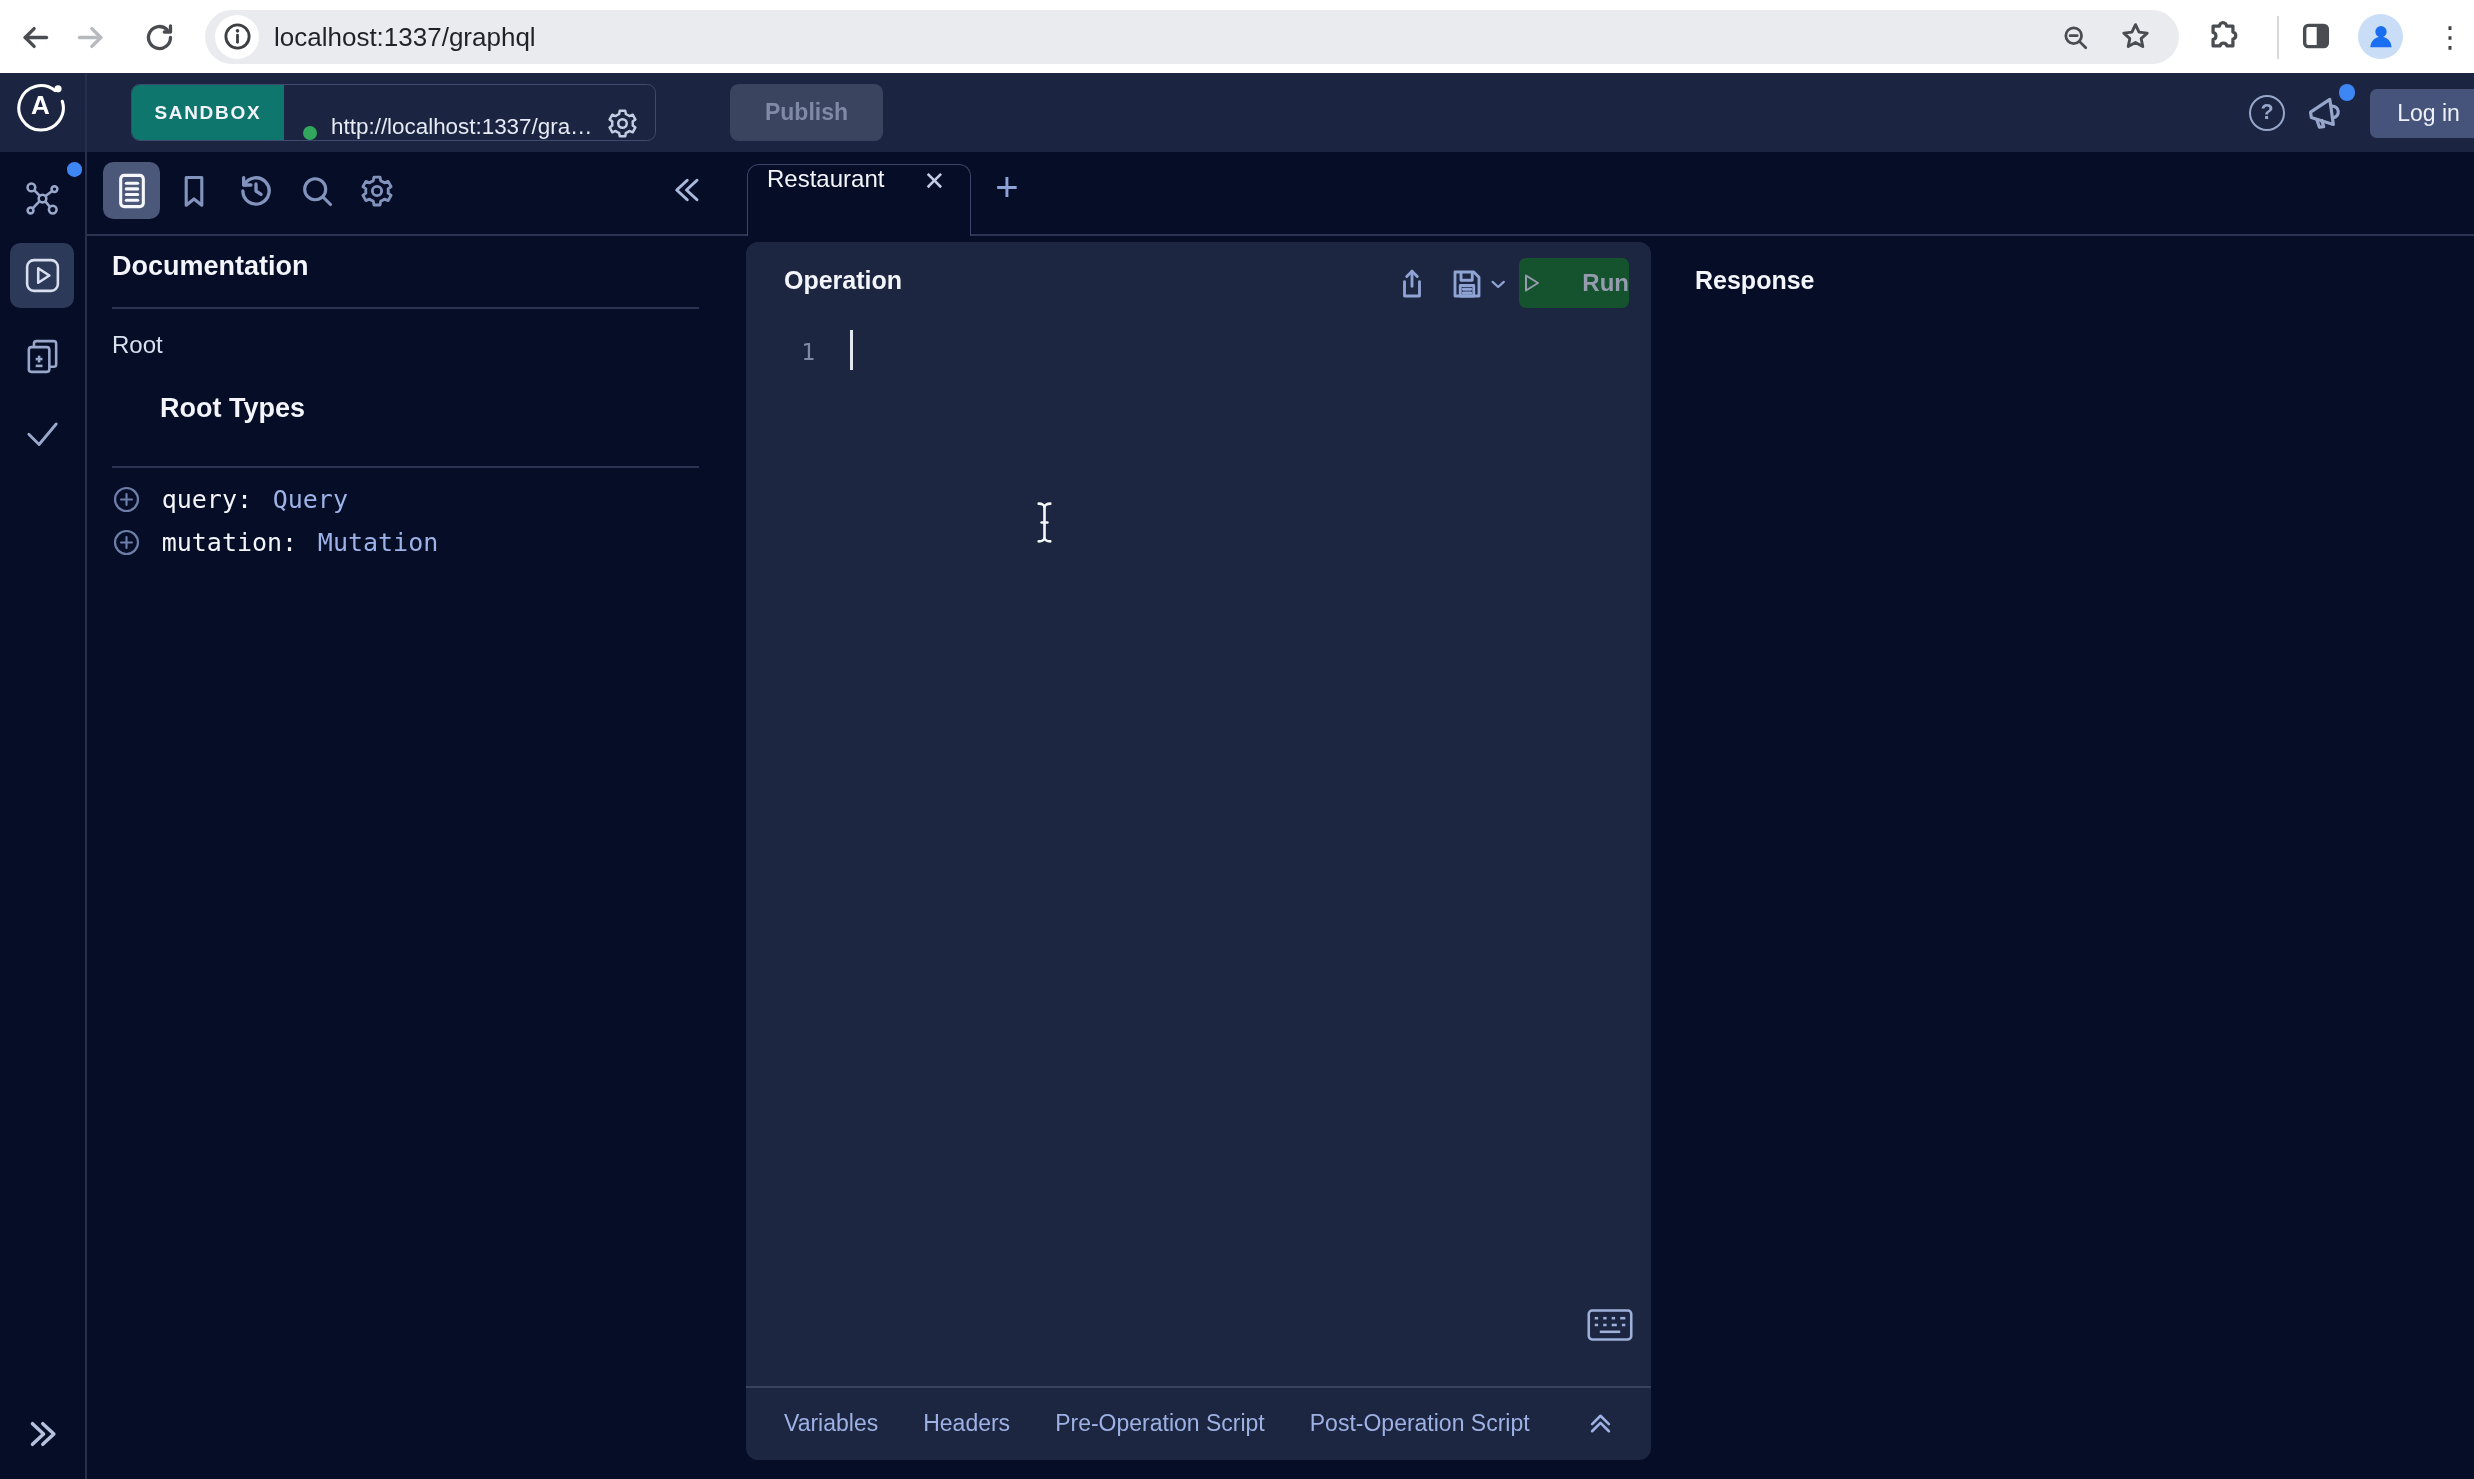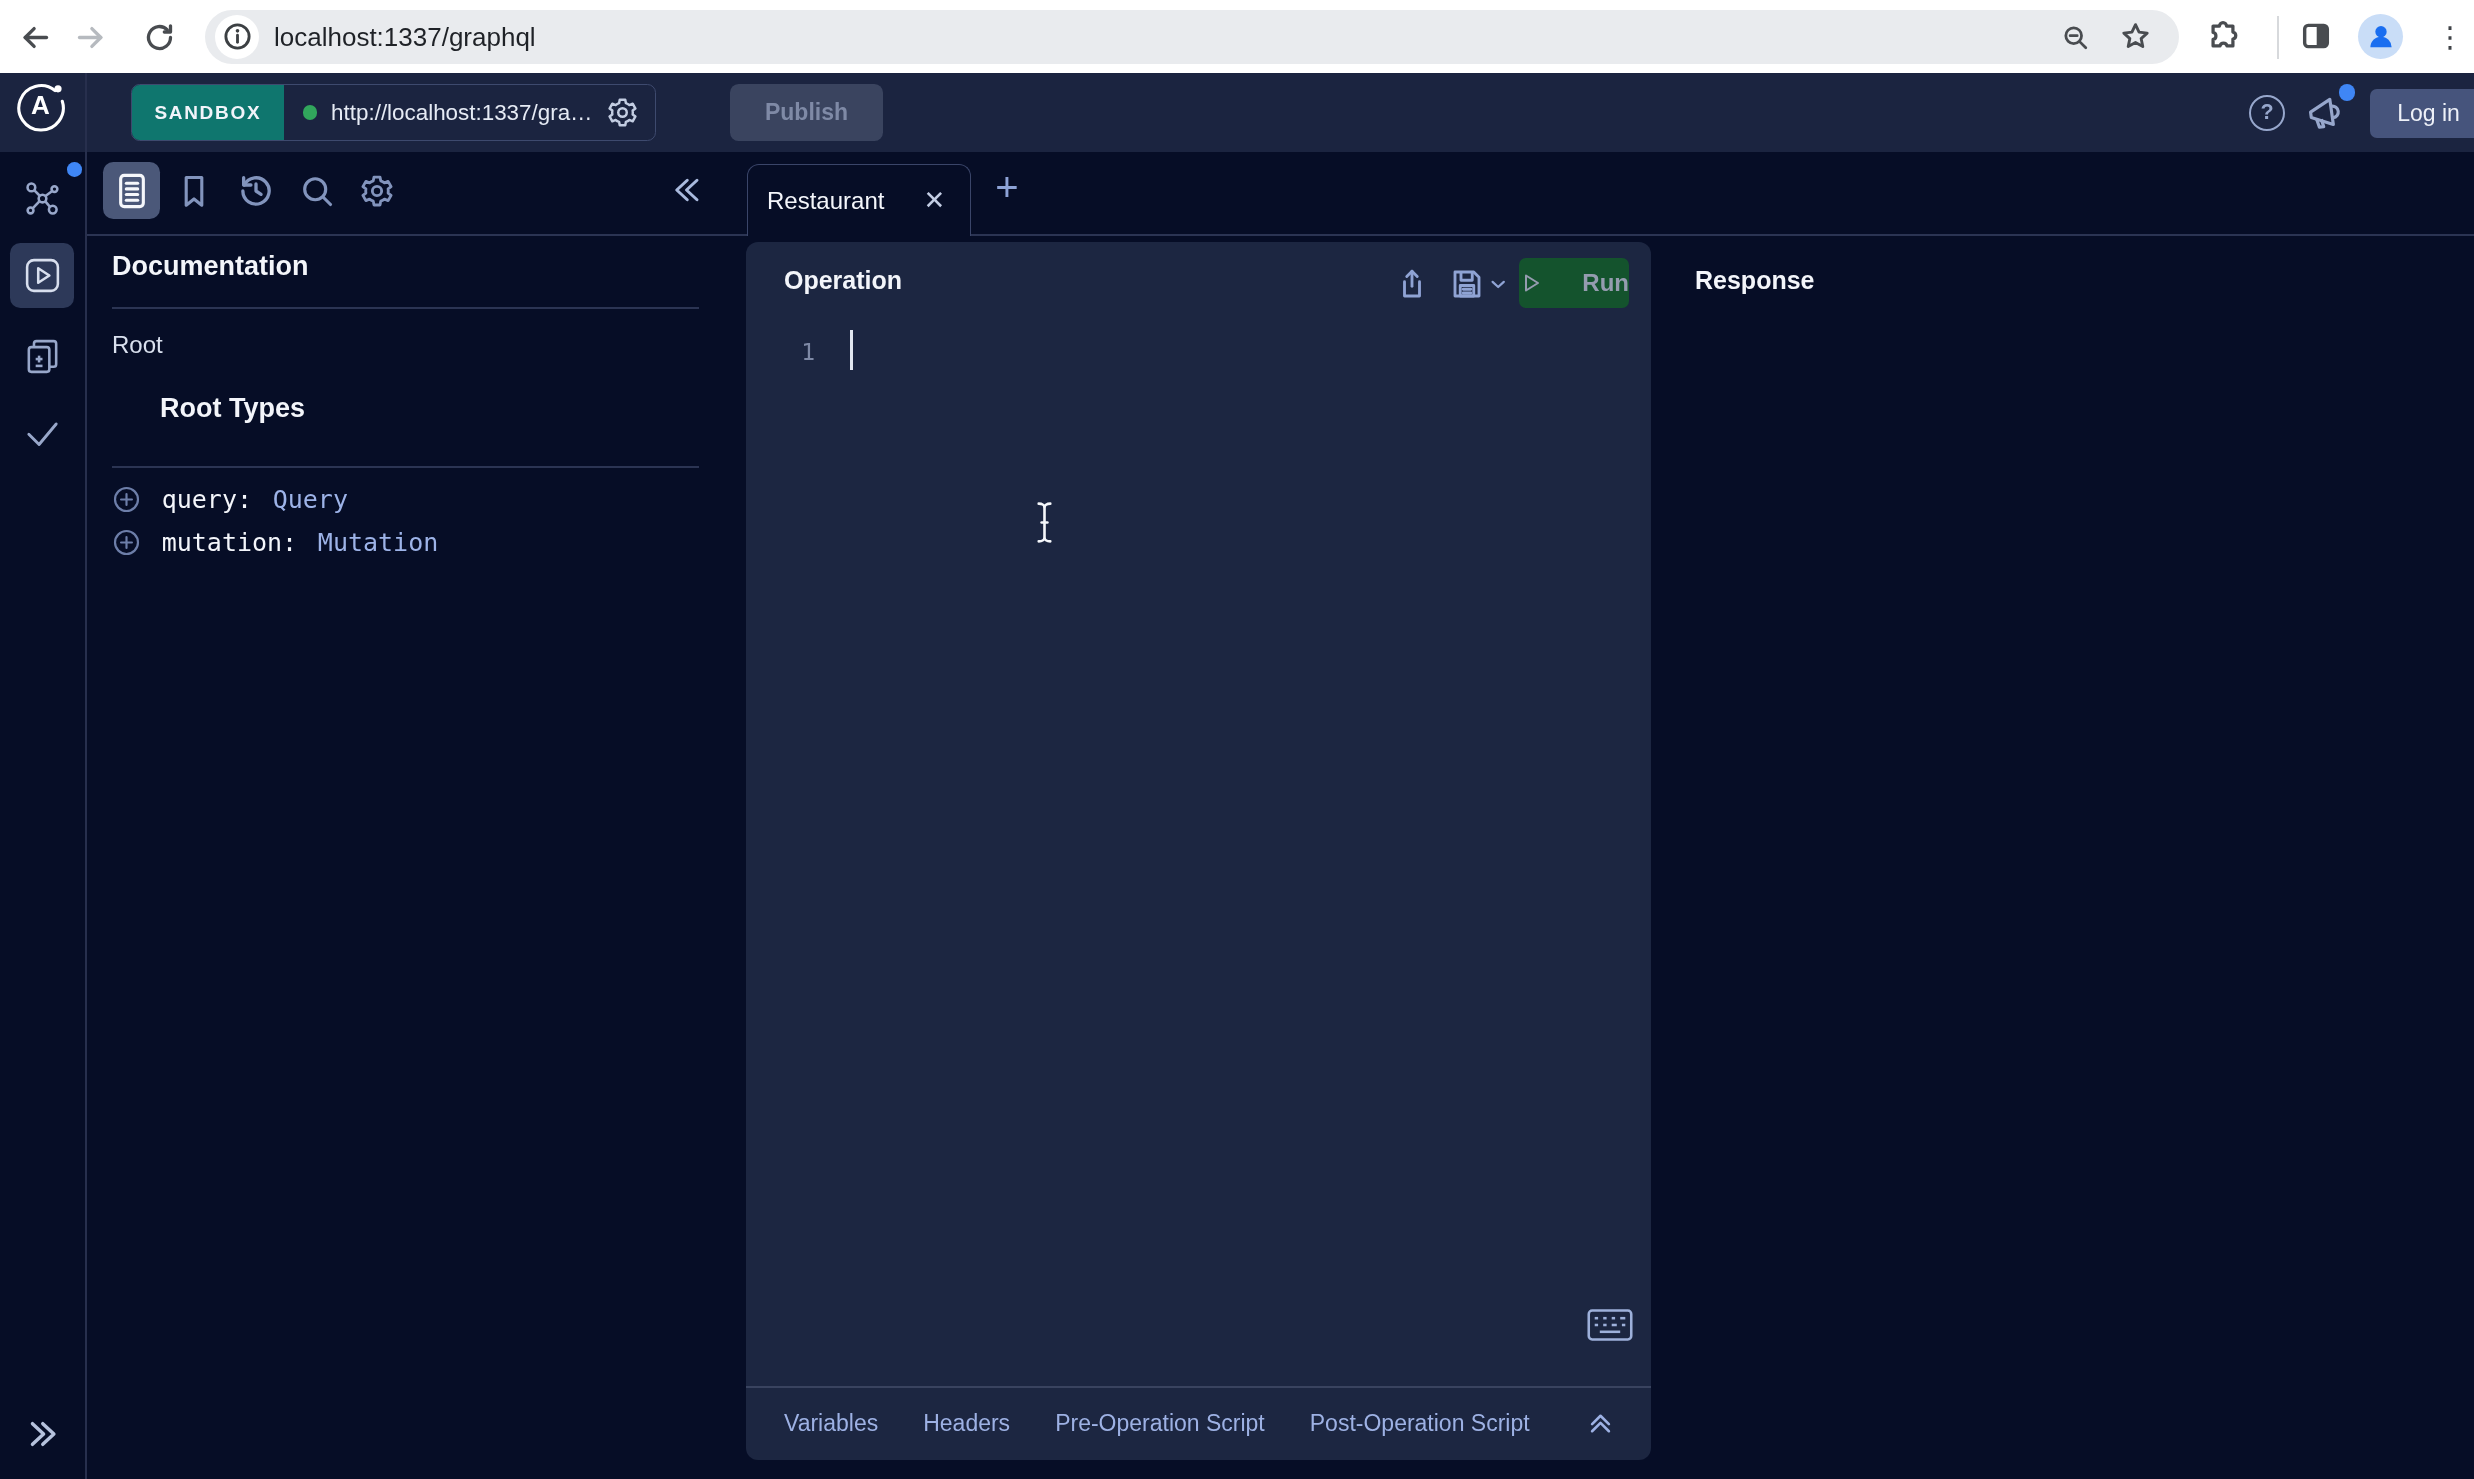--- a/index.html
+++ b/index.html
@@ -19,21 +19,21 @@
   .chrome-vdiv { position:absolute; left:2277px; top:15.5px; width:1.7px; height:43px; background:#d7d9dc; }
   .avatar { position:absolute; left:2358px; top:13.8px; width:45px; height:45px; border-radius:50%; background:#c9ddf7; display:flex; align-items:center; justify-content:center; }
   .menu-dots { position:absolute; left:2433px; top:17px; width:34px; height:40px; font-size:29px; color:#3f4247; text-align:center; line-height:40px; }
 
   
   .apollo-header { position:absolute; left:0; top:73px; width:2475px; height:79px; background:#1b2440; }
   .logo-wrap { position:absolute; left:13.8px; top:6px; width:53px; height:53px; }
   .logo-letter { position:absolute; left:0; top:0; width:53px; height:53px; text-align:center; line-height:53px; color:#fff; font-weight:bold; font-size:26px; }
   .sandbox-wrap { position:absolute; left:131px; top:11.2px; height:57px; display:flex; align-items:stretch; border:1.7px solid #3e4a6e; border-radius:8.6px; overflow:hidden; }
   .sandbox-badge { background:#0f766e; color:#f2f4fa; font-size:19px; font-weight:bold; letter-spacing:1.7px; display:flex; align-items:center; padding:0 22.4px; }
-  .endpoint { display:flex; align-items:center; gap:13.8px; padding:0 15.5px 0 19px; }
+  .endpoint { display:flex; align-items:flex-end; gap:13.8px; padding:0 15.5px 0 19px; }
   .green-dot { width:14.6px; height:14.6px; border-radius:50%; background:#31a65c; }
   .endpoint-text { color:#e6ebf5; font-size:22.4px; }
   .publish-btn { position:absolute; left:730px; top:11.2px; width:153px; height:57px; background:#3a445f; border-radius:8.6px; border:none; color:#7f8aa6; font-size:23px; font-weight:bold; font-family:"Liberation Sans",sans-serif; }
   .hicon { position:absolute; color:#97a7cc; display:flex; align-items:center; justify-content:center; }
   .help-circle { width:36px; height:36px; border:2.6px solid #97a7cc; border-radius:50%; font-size:21.5px; font-weight:bold; display:flex; align-items:center; justify-content:center; color:#97a7cc; }
   .notif-dot { position:absolute; left:2339px; top:11.2px; width:16.4px; height:16.4px; border-radius:50%; background:#3f86f5; }
   .login-btn { position:absolute; left:2370px; top:15.5px; width:117px; height:49px; background:#46547c; border:none; border-radius:6.9px; color:#eef1f8; font-size:23px; font-family:"Liberation Sans",sans-serif; }
 
   
   .rail-vline { position:absolute; left:85px; top:73px; width:1.7px; height:1406px; background:#272f4d; }
@@ -51,21 +51,21 @@
   .doc-title { position:absolute; left:112px; color:#f3f5fa; font-size:27px; font-weight:bold; }
   .doc-hline { position:absolute; left:112px; width:587px; height:1.7px; background:#2b3453; }
   .doc-link { position:absolute; left:112px; color:#d9e0ee; font-size:24px; }
   .field-row { position:absolute; left:112px; height:34px; display:flex; align-items:center; gap:20.7px; }
   .circle-plus { width:29px; height:29px; color:#6d7ea9; }
   .mono { font-family:"DejaVu Sans Mono", monospace; }
   .field-name { color:#f4f6fb; font-size:25px; }
   .field-type { color:#9db3e8; font-size:25px; }
 
   
-  .op-tab { position:absolute; left:747px; top:164px; width:224px; height:72px; background:#060d26; border:1.7px solid #3a4569; border-bottom:none; border-radius:12px 12px 0 0; z-index:3; display:flex; align-items:center; padding:0 19px; gap:20.7px; }
+  .op-tab { position:absolute; left:747px; top:164px; width:224px; height:72px; background:#060d26; border:1.7px solid #3a4569; border-bottom:none; border-radius:12px 12px 0 0; z-index:3; display:flex; padding:0 19px; gap:20.7px; }
   .op-tab-label { color:#f4f6fb; font-size:24px; flex:1; }
   .tab-close { width:33px; height:33px; color:#c3cde4; font-size:26px; display:flex; align-items:center; justify-content:center; }
   .tab-add { position:absolute; left:987px; top:169px; width:40px; height:40px; color:#8da2d6; font-size:40px; font-weight:200; line-height:36px; text-align:center; }
 
   
   .op-card { position:absolute; left:746px; top:242px; width:905px; height:1218px; background:#1c2641; border-radius:12px; z-index:1; }
   .op-title { position:absolute; left:38px; top:24px; color:#f3f5fa; font-size:25px; font-weight:bold; }
   .op-icon-btn { position:absolute; top:22.4px; width:40px; height:40px; color:#8fa3d4; display:flex; align-items:center; justify-content:center; }
   .run-btn { position:absolute; left:773px; top:15.5px; width:110px; height:50px; background:#14532d; border:none; border-radius:6.9px; color:#959caf; font-size:24px; font-weight:bold; font-family:"Liberation Sans",sans-serif; display:flex; align-items:center; justify-content:space-between; gap:10.3px; }
   .gutter-num { position:absolute; left:31px; top:90px; width:38px; text-align:right; color:#7e89a5; font-size:23px; line-height:40px; }

